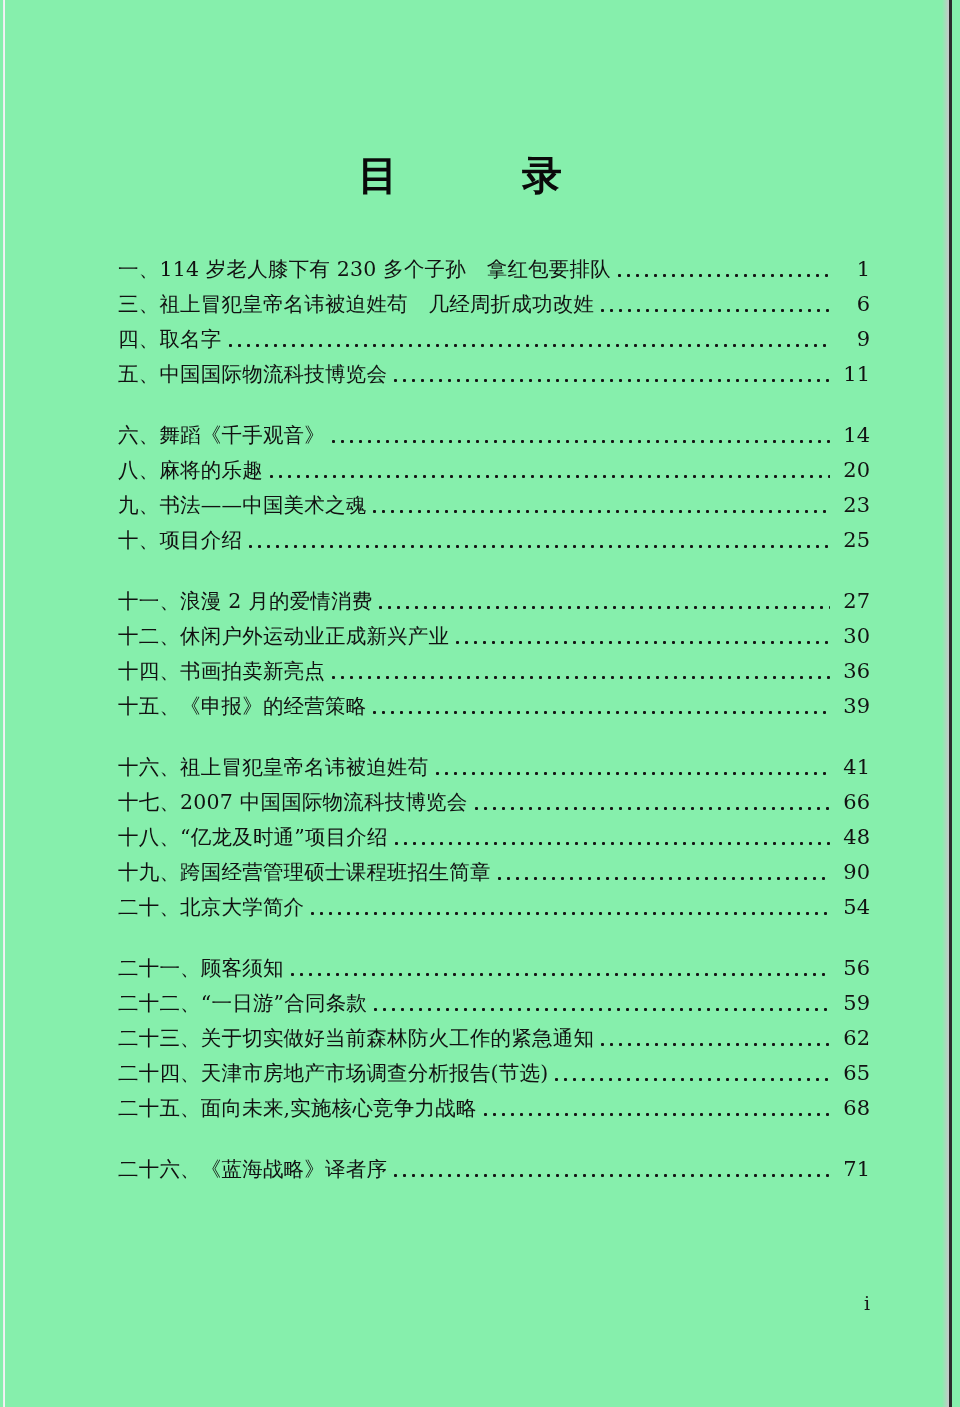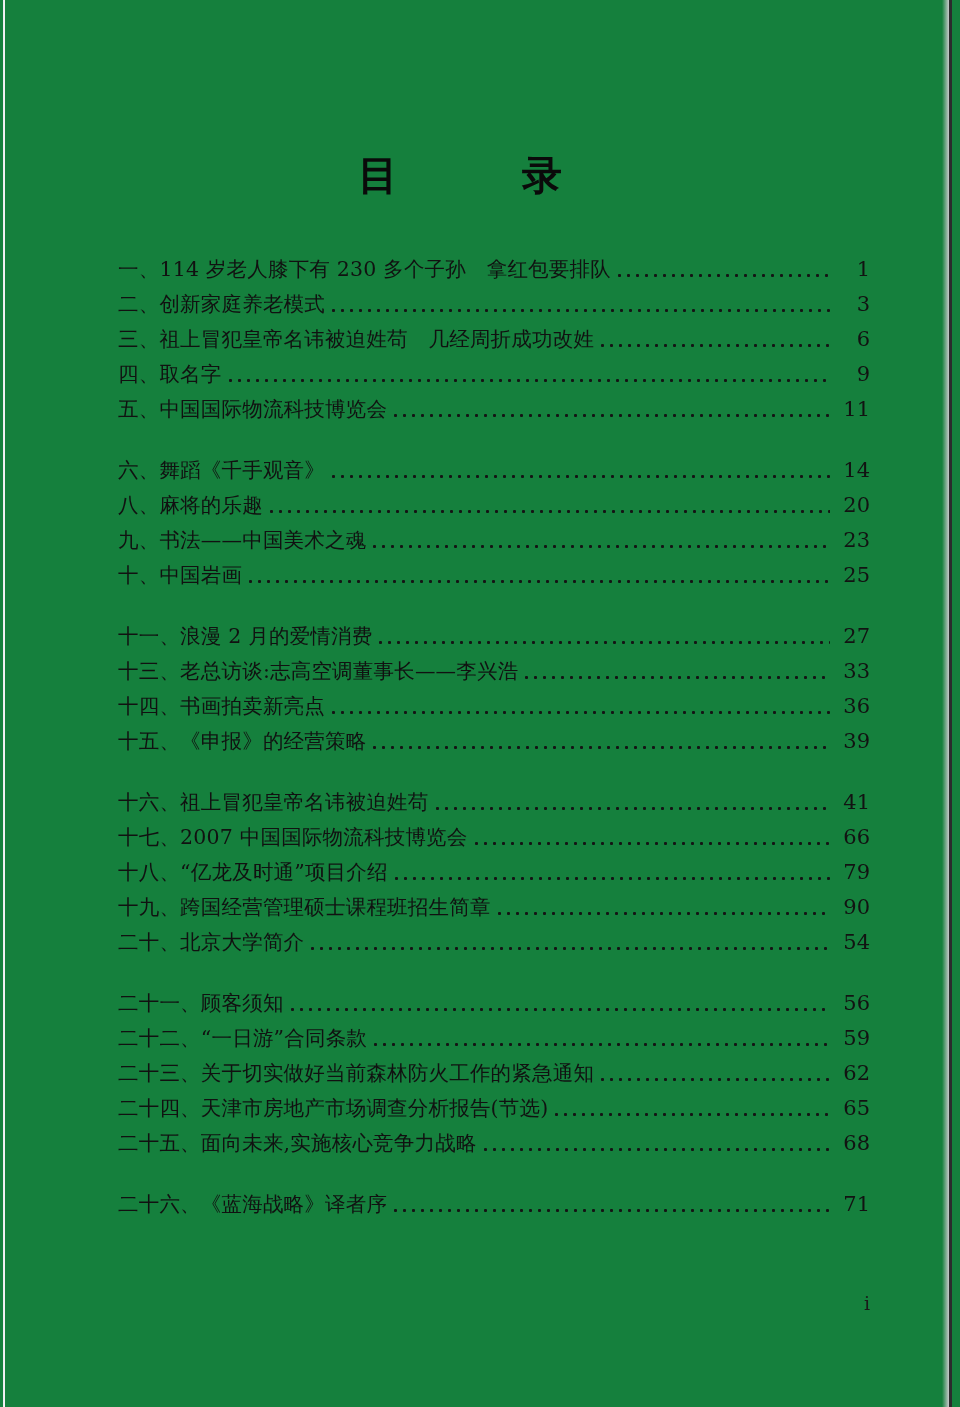--- a/index.html
+++ b/index.html
@@ -6,21 +6,21 @@
   html, body {
     margin: 0;
     padding: 0;
     background: #ffffff;
   }
 
   .page {
     position: relative;
     width: 960px;
     height: 1407px;
-    background: #15803d;
+    background: #86efac;
     overflow: hidden;
     font-family: "DejaVu Serif", "Liberation Serif", serif;
     color: #0d0d0d;
   }
 
   
   .scan-edge-left {
     position: absolute;
     left: 3px;
     top: 0;
@@ -137,25 +137,20 @@
   <div class="doc-title">目　录</div>
 
   <div class="toc" id="toc-root">
       <div class="toc-group">
         <div class="toc-row">
           <span class="toc-label">一、114 岁老人膝下有 230 多个子孙　拿红包要排队</span>
           <span class="toc-leader"></span>
           <span class="toc-page">1</span>
         </div>
         <div class="toc-row">
-          <span class="toc-label">二、创新家庭养老模式</span>
-          <span class="toc-leader"></span>
-          <span class="toc-page">3</span>
-        </div>
-        <div class="toc-row">
           <span class="toc-label">三、祖上冒犯皇帝名讳被迫姓苟　几经周折成功改姓</span>
           <span class="toc-leader"></span>
           <span class="toc-page">6</span>
         </div>
         <div class="toc-row">
           <span class="toc-label">四、取名字</span>
           <span class="toc-leader"></span>
           <span class="toc-page">9</span>
         </div>
         <div class="toc-row">
@@ -174,35 +169,35 @@
           <span class="toc-label">八、麻将的乐趣</span>
           <span class="toc-leader"></span>
           <span class="toc-page">20</span>
         </div>
         <div class="toc-row">
           <span class="toc-label">九、书法——中国美术之魂</span>
           <span class="toc-leader"></span>
           <span class="toc-page">23</span>
         </div>
         <div class="toc-row">
-          <span class="toc-label">十、中国岩画</span>
+          <span class="toc-label">十、项目介绍</span>
           <span class="toc-leader"></span>
           <span class="toc-page">25</span>
         </div>
       </div>
       <div class="toc-group">
         <div class="toc-row">
           <span class="toc-label">十一、浪漫 2 月的爱情消费</span>
           <span class="toc-leader"></span>
           <span class="toc-page">27</span>
         </div>
         <div class="toc-row">
-          <span class="toc-label">十三、老总访谈:志高空调董事长——李兴浩</span>
-          <span class="toc-leader"></span>
-          <span class="toc-page">33</span>
+          <span class="toc-label">十二、休闲户外运动业正成新兴产业</span>
+          <span class="toc-leader"></span>
+          <span class="toc-page">30</span>
         </div>
         <div class="toc-row">
           <span class="toc-label">十四、书画拍卖新亮点</span>
           <span class="toc-leader"></span>
           <span class="toc-page">36</span>
         </div>
         <div class="toc-row">
           <span class="toc-label">十五、《申报》的经营策略</span>
           <span class="toc-leader"></span>
           <span class="toc-page">39</span>
@@ -215,21 +210,21 @@
           <span class="toc-page">41</span>
         </div>
         <div class="toc-row">
           <span class="toc-label">十七、2007 中国国际物流科技博览会</span>
           <span class="toc-leader"></span>
           <span class="toc-page">66</span>
         </div>
         <div class="toc-row">
           <span class="toc-label">十八、“亿龙及时通”项目介绍</span>
           <span class="toc-leader"></span>
-          <span class="toc-page">79</span>
+          <span class="toc-page">48</span>
         </div>
         <div class="toc-row">
           <span class="toc-label">十九、跨国经营管理硕士课程班招生简章</span>
           <span class="toc-leader"></span>
           <span class="toc-page">90</span>
         </div>
         <div class="toc-row">
           <span class="toc-label">二十、北京大学简介</span>
           <span class="toc-leader"></span>
           <span class="toc-page">54</span>

